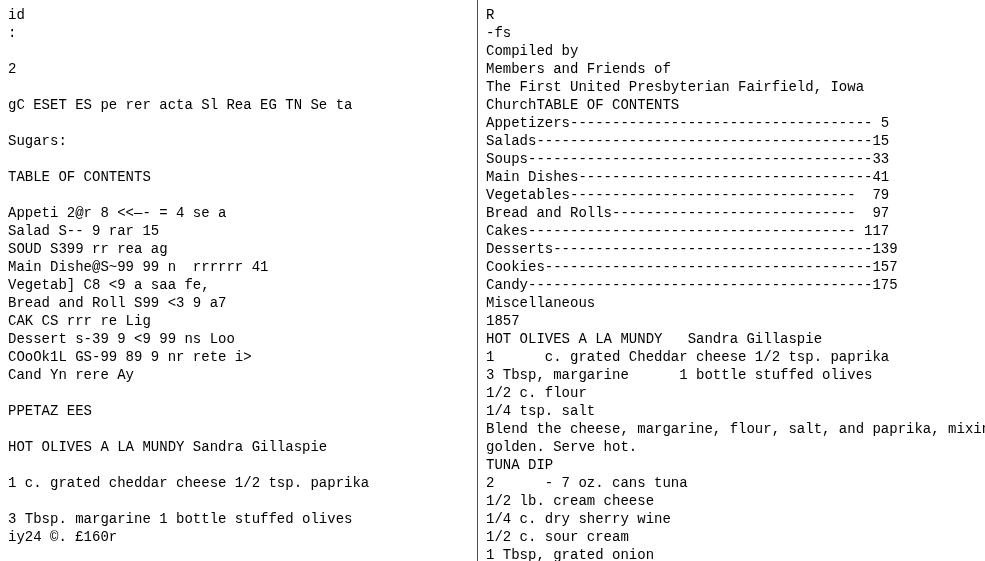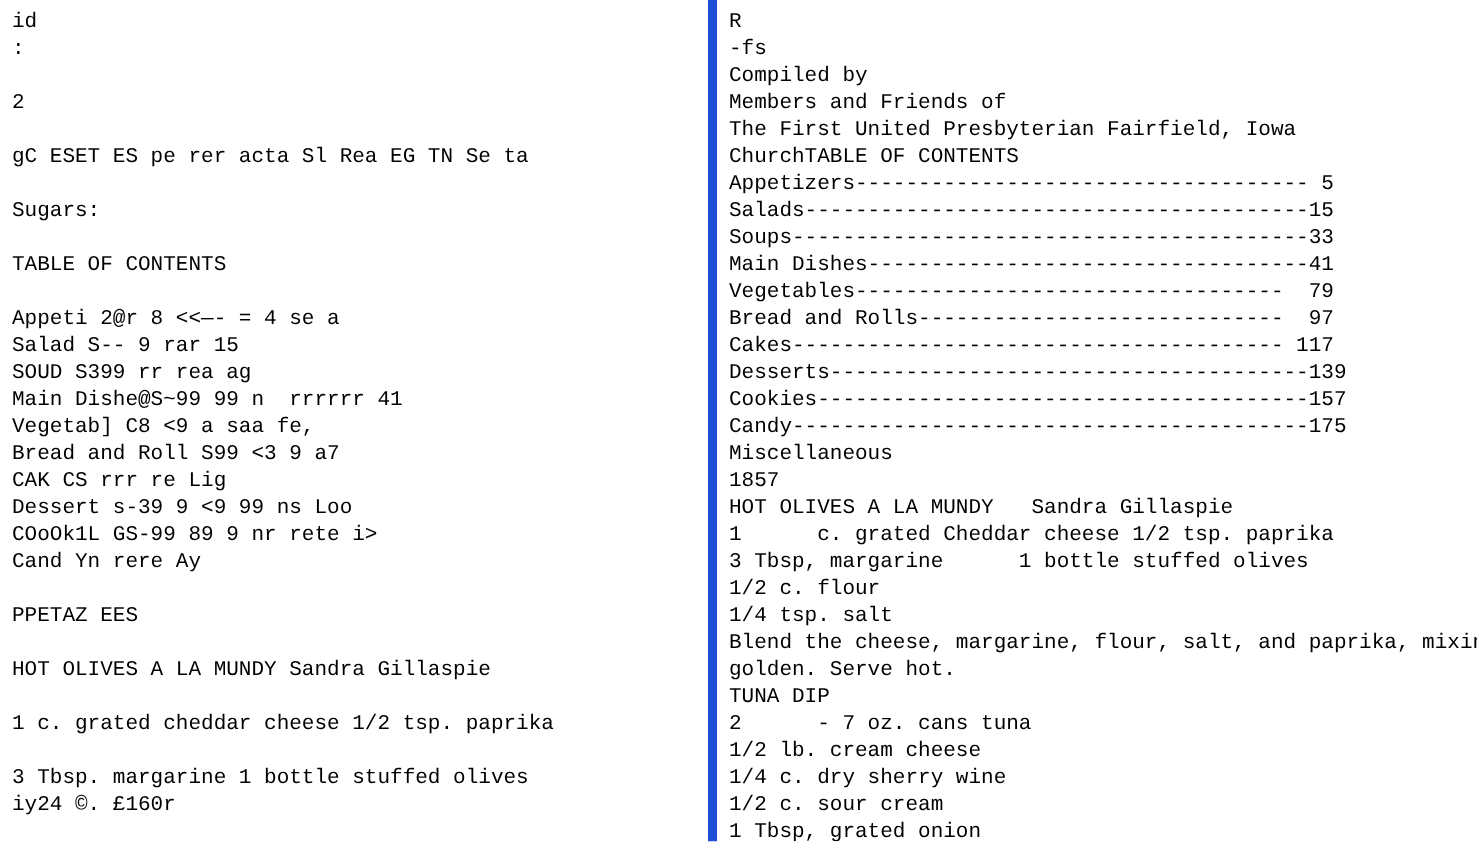--- a/index.html
+++ b/index.html
@@ -14,21 +14,21 @@
   overflow: hidden;
   display: flex;
 }
 .pane {
   padding: 6px 8px;
   white-space: pre;
   overflow: hidden;
 }
 .left {
   width: 478px;
-  border-right: 6px solid #1d4ed8;
+  border-right: 1px solid #1d4ed8;
 }
 .right {
   width: 507px;
 }
 </style>
 </head>
 <body>
 
 <div class="pane left"><div>id</div><div>:</div><div>&nbsp;</div><div>2</div><div>&nbsp;</div><div>gC ESET ES pe rer acta Sl Rea EG TN Se ta</div><div>&nbsp;</div><div>Sugars:</div><div>&nbsp;</div><div>TABLE OF CONTENTS</div><div>&nbsp;</div><div>Appeti 2@r 8 &lt;&lt;—- = 4 se a</div><div>Salad S-- 9 rar 15</div><div>SOUD S399 rr rea ag</div><div>Main Dishe@S~99 99 n  rrrrrr 41</div><div>Vegetab] C8 &lt;9 a saa fe,</div><div>Bread and Roll S99 &lt;3 9 a7</div><div>CAK CS rrr re Lig</div><div>Dessert s-39 9 &lt;9 99 ns Loo</div><div>COoOk1L GS-99 89 9 nr rete i&gt;</div><div>Cand Yn rere Ay</div><div>&nbsp;</div><div>PPETAZ EES</div><div>&nbsp;</div><div>HOT OLIVES A LA MUNDY Sandra Gillaspie</div><div>&nbsp;</div><div>1 c. grated cheddar cheese 1/2 tsp. paprika</div><div>&nbsp;</div><div>3 Tbsp. margarine 1 bottle stuffed olives</div><div>iy24 ©. £160r</div></div>
 <div class="pane right"><div>R</div><div>-fs</div><div>Compiled by</div><div>Members and Friends of</div><div>The First United Presbyterian Fairfield, Iowa</div><div>ChurchTABLE OF CONTENTS</div><div>Appetizers------------------------------------ 5</div><div>Salads----------------------------------------15</div><div>Soups-----------------------------------------33</div><div>Main Dishes-----------------------------------41</div><div>Vegetables----------------------------------  79</div><div>Bread and Rolls-----------------------------  97</div><div>Cakes--------------------------------------- 117</div><div>Desserts--------------------------------------139</div><div>Cookies---------------------------------------157</div><div>Candy-----------------------------------------175</div><div>Miscellaneous</div><div>1857</div><div>HOT OLIVES A LA MUNDY   Sandra Gillaspie</div><div>1      c. grated Cheddar cheese 1/2 tsp. paprika</div><div>3 Tbsp, margarine      1 bottle stuffed olives</div><div>1/2 c. flour</div><div>1/4 tsp. salt</div><div>Blend the cheese, margarine, flour, salt, and paprika, mixing</div><div>golden. Serve hot.</div><div>TUNA DIP</div><div>2      - 7 oz. cans tuna</div><div>1/2 lb. cream cheese</div><div>1/4 c. dry sherry wine</div><div>1/2 c. sour cream</div><div>1 Tbsp, grated onion</div></div>

